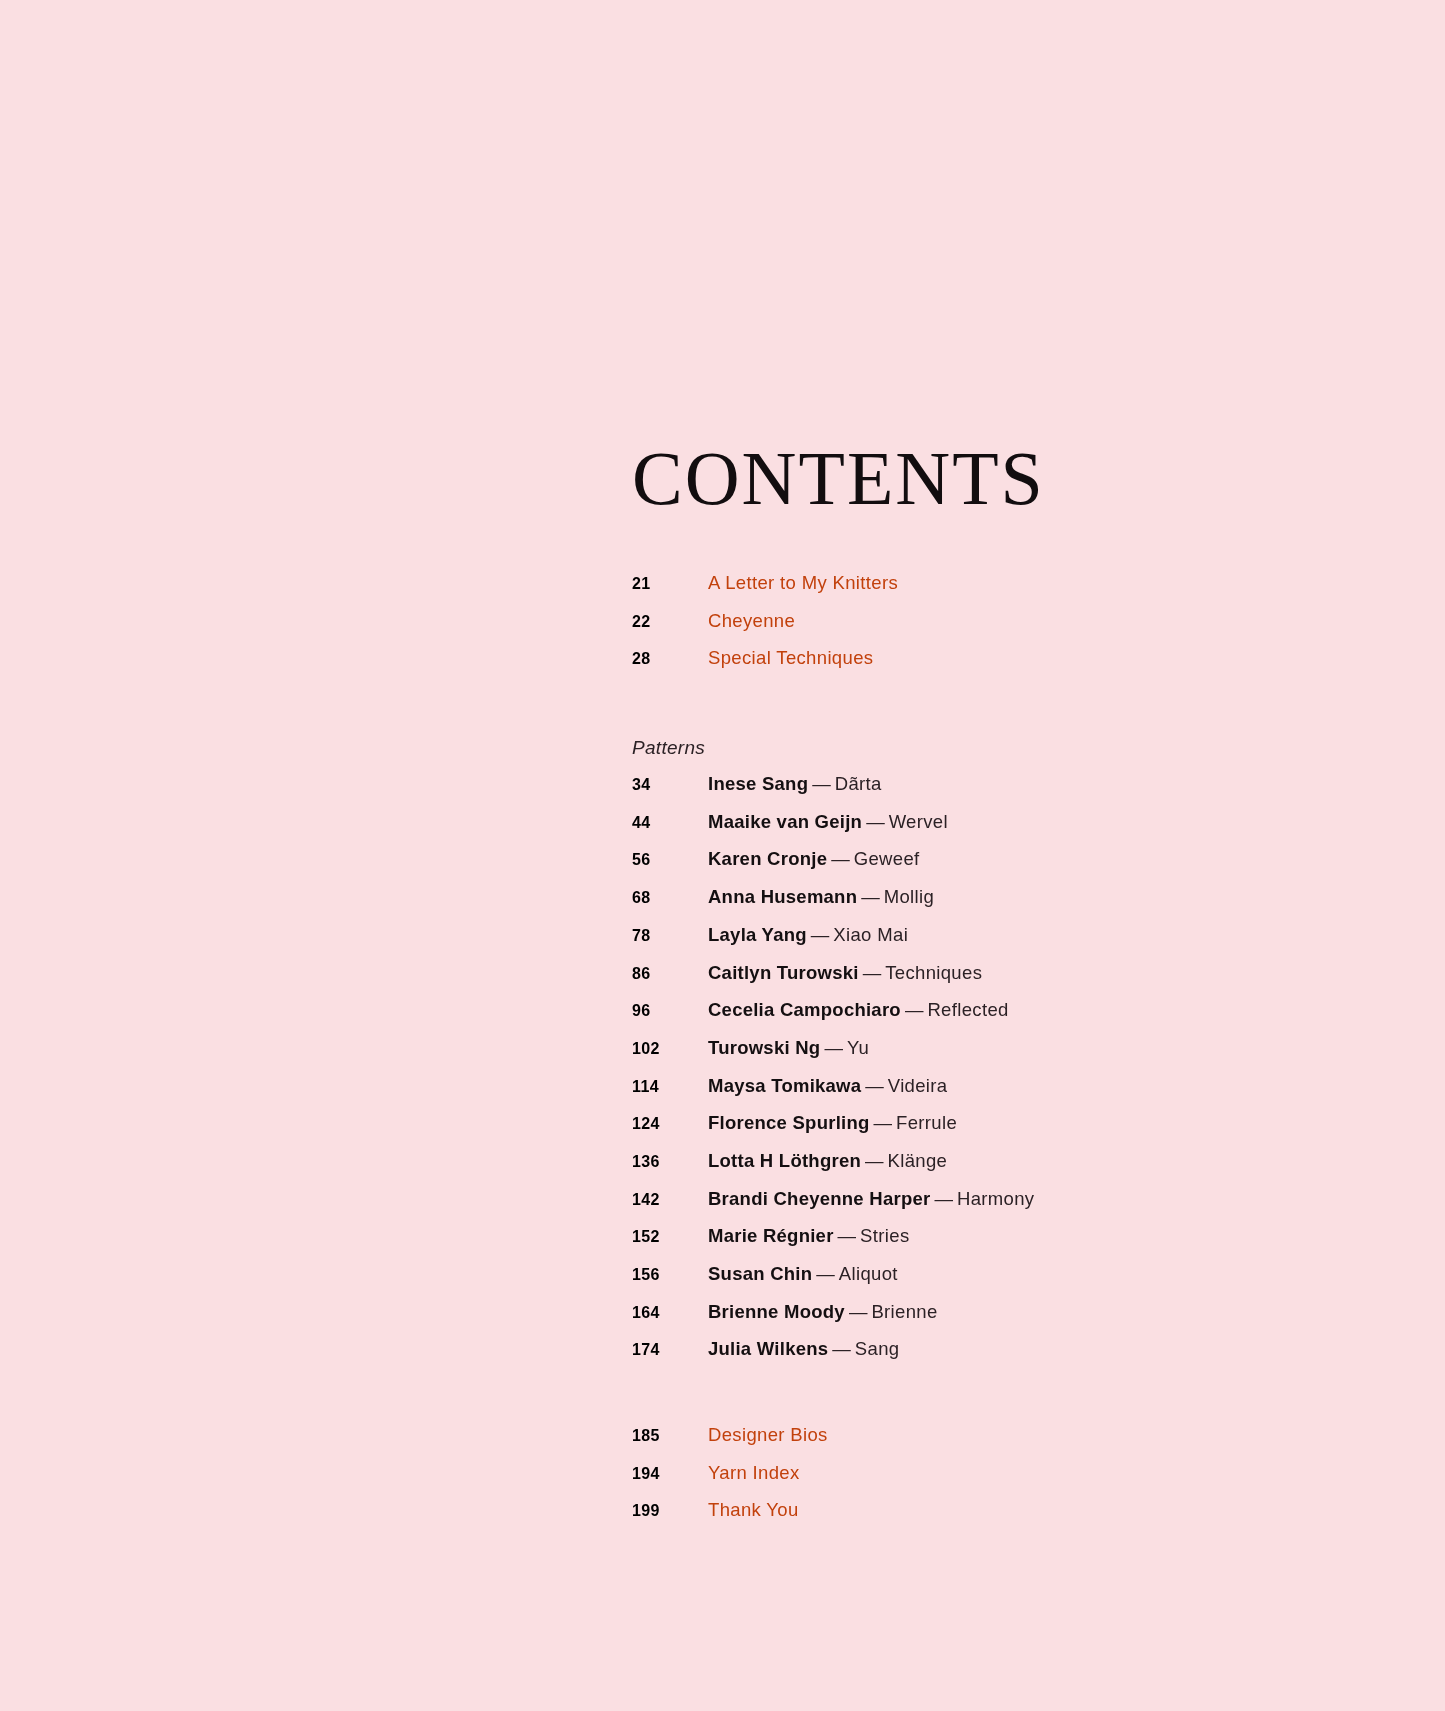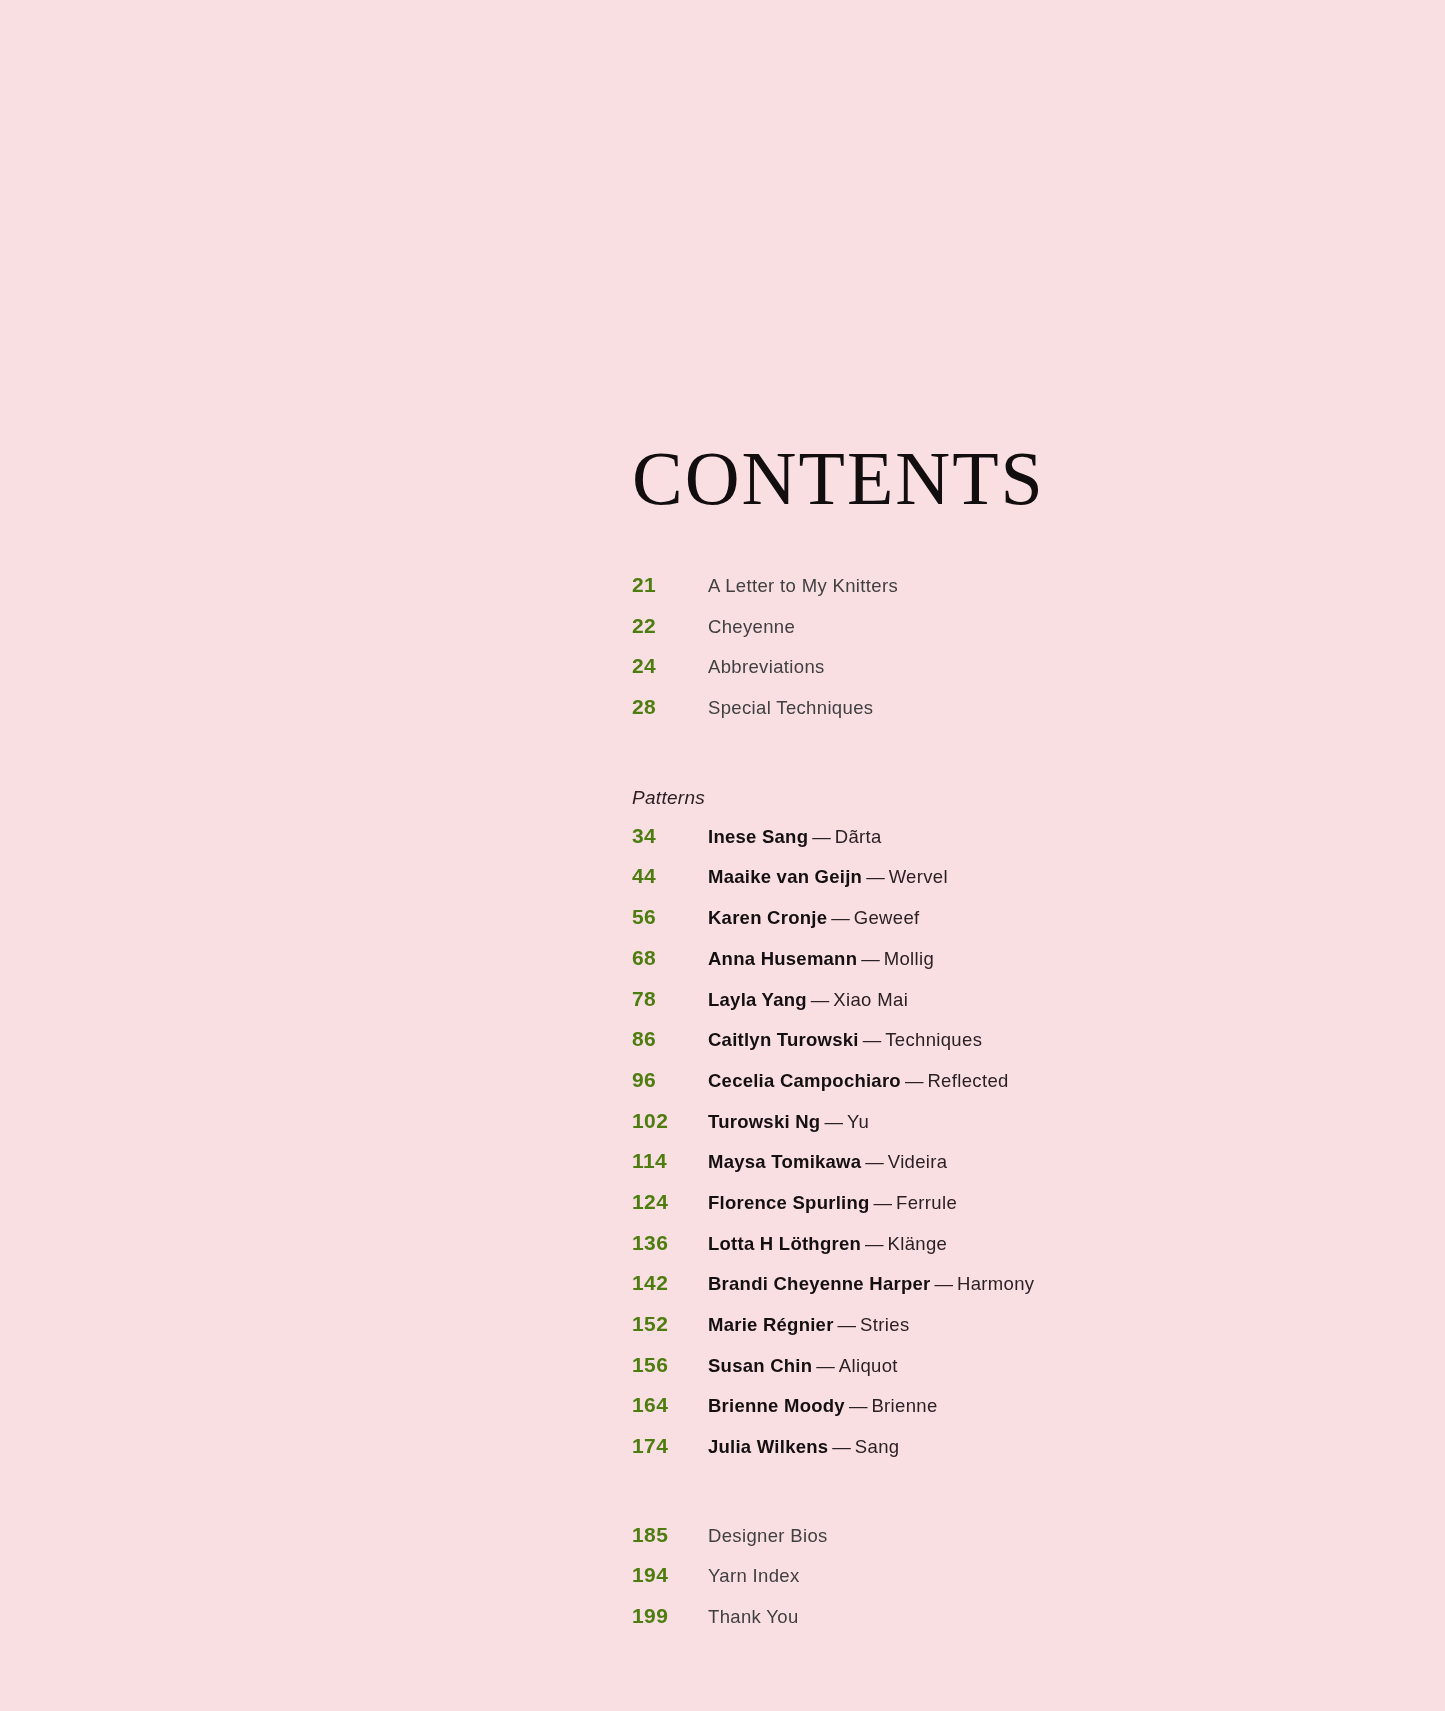--- a/index.html
+++ b/index.html
@@ -53,28 +53,28 @@
   }
   .toc-row {
     display: flex;
     align-items: baseline;
     margin-bottom: 15.5px;
     line-height: 1.2;
   }
   .toc-page {
     width: 76px;
     flex: 0 0 76px;
-    font-size: 21px;
+    font-size: 16px;
     font-weight: bold;
     letter-spacing: 0.4px;
-    color: #4d7c0f;
+    color: #000000;
   }
   .toc-label {
     font-size: 18.5px;
-    color: #404040;
+    color: #c2410c;
     letter-spacing: 0.35px;
   }
   .toc-designer {
     font-size: 18.5px;
     font-weight: bold;
     color: #140f11;
     letter-spacing: 0.25px;
   }
   .toc-sep {
     font-size: 18.5px;
@@ -98,24 +98,20 @@
     <div class="toc-section">
       <div class="toc-row">
         <span class="toc-page">21</span>
         <span class="toc-label">A Letter to My Knitters</span>
       </div>
       <div class="toc-row">
         <span class="toc-page">22</span>
         <span class="toc-label">Cheyenne</span>
       </div>
       <div class="toc-row">
-        <span class="toc-page">24</span>
-        <span class="toc-label">Abbreviations</span>
-      </div>
-      <div class="toc-row">
         <span class="toc-page">28</span>
         <span class="toc-label">Special Techniques</span>
       </div>
     </div>
 
     <div class="section-gap-lg"></div>
 
     <div class="toc-section">
       <div class="group-label">Patterns</div>
 

